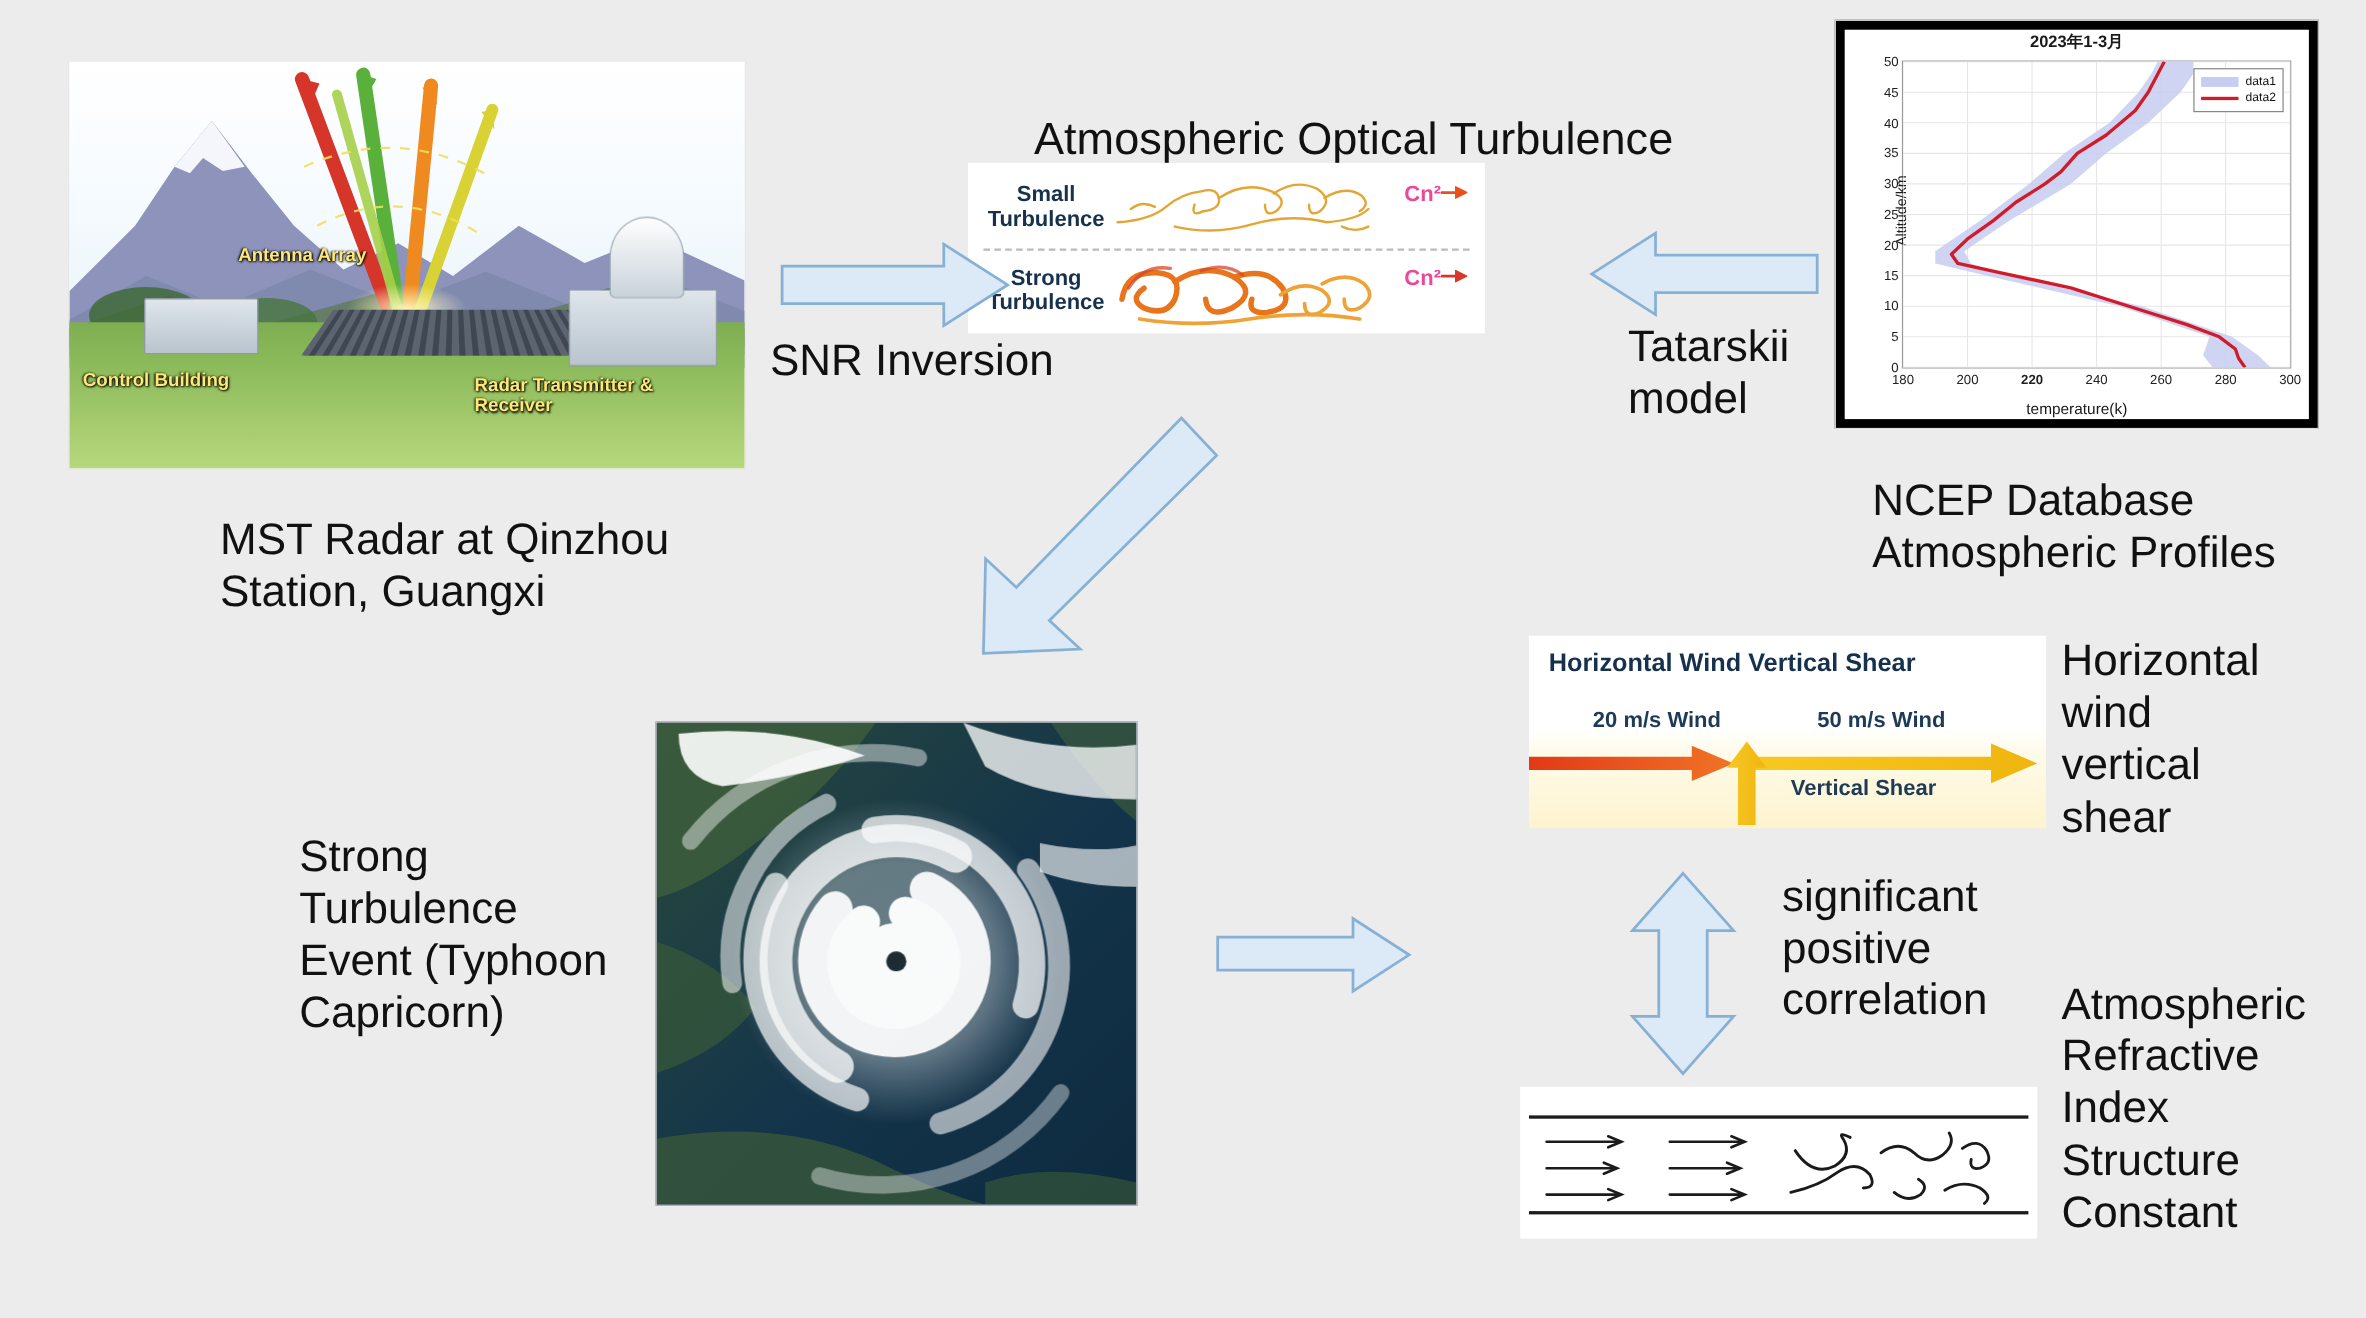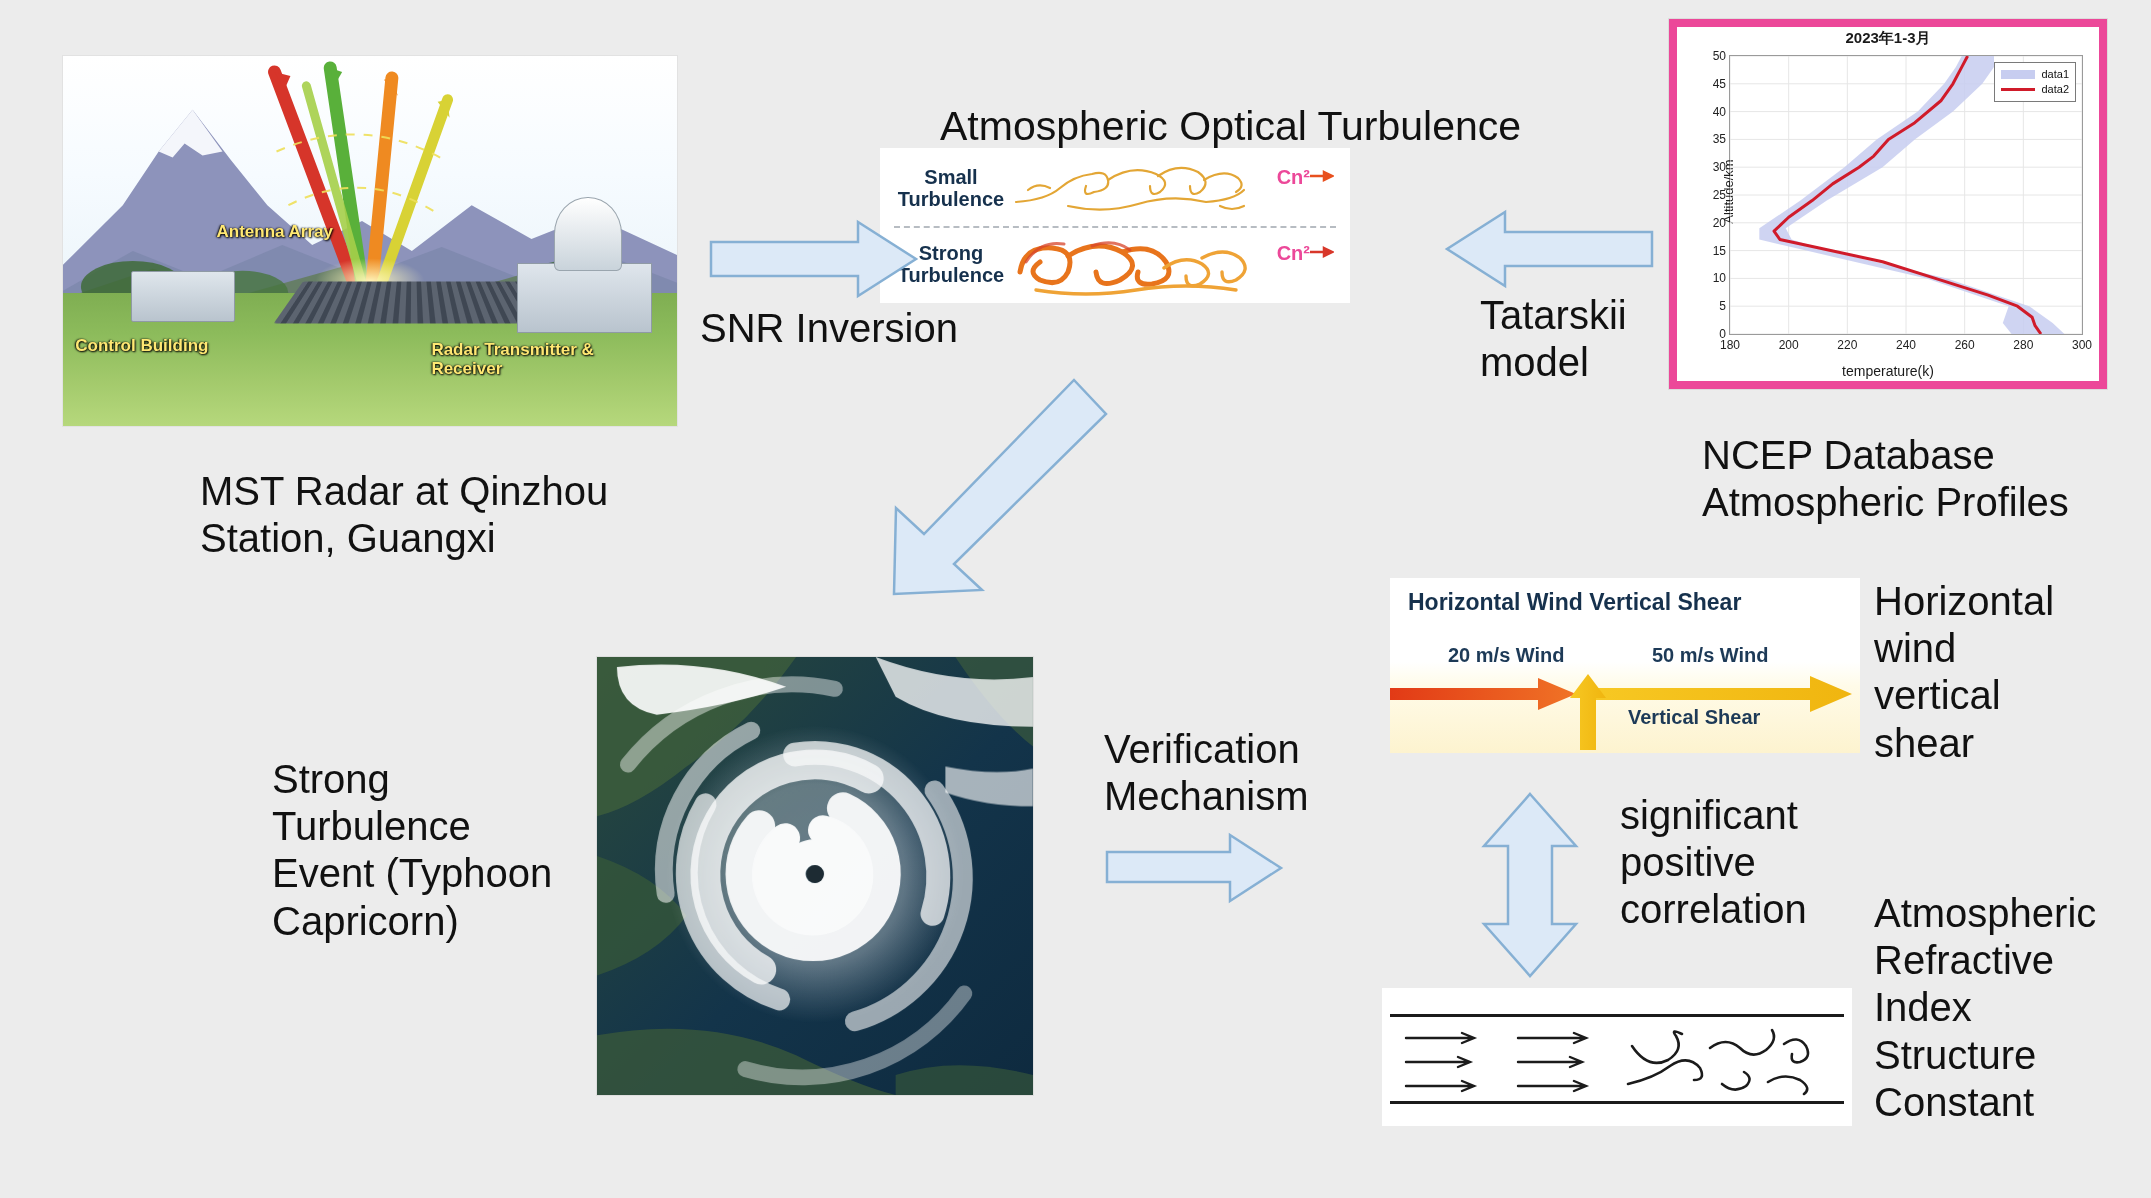--- a/index.html
+++ b/index.html
@@ -85,21 +85,21 @@
     position:absolute; left:14px; right:14px; top:50%; height:0;
     border-top:2px dashed #b7bcc2;
   }
 
   
   .arrow-fill { fill:#dce9f7; stroke:#86b0d4; stroke-width:2.5; }
 
   
   #chart-card {
     left: 1668px; top: 18px; width: 440px; height: 372px;
-    background:#ec4899; border:1px solid #dcdcdc;
+    background:#000000; border:1px solid #dcdcdc;
   }
   #chart-inner { position:absolute; inset:8px; background:#fff; }
   .ch-title {
     position:absolute; top:2px; left:0; width:100%;
     text-align:center; font-size:15px; font-weight:bold; color:#1a1a1a;
     font-family:"Liberation Sans", sans-serif;
   }
   .ch-ylab {
     position:absolute; left:-34px; top:46%;
     transform: rotate(-90deg); transform-origin: center;
@@ -312,21 +312,21 @@
             <div class="tick ytick" style="top: 50%;">25</div>
             <div class="tick ytick" style="top: 40%;">30</div>
             <div class="tick ytick" style="top: 30%;">35</div>
             <div class="tick ytick" style="top: 20%;">40</div>
             <div class="tick ytick" style="top: 10%; margin-left: 16px;">45</div>
             <div class="tick ytick" style="top: 0%;">50</div>
           </div>
         <div id="xtick-host">
             <div class="tick xtick" style="left: 0%;">180</div>
             <div class="tick xtick" style="left: 16.6667%;">200</div>
-            <div class="tick xtick" style="left: 33.3333%;">220</div>
+            <div class="tick xtick" style="left: 33.3333%; font-weight: bold;">220</div>
             <div class="tick xtick" style="left: 50%;">240</div>
             <div class="tick xtick" style="left: 66.6667%;">260</div>
             <div class="tick xtick" style="left: 83.3333%;">280</div>
             <div class="tick xtick" style="left: 100%;">300</div>
           </div>
         <div class="legend-box">
           <div class="legend-row">
             <span class="sw-band"></span>
             <span>data1</span>
           </div>
@@ -385,22 +385,20 @@
         <circle r="9" fill="#1d2b33"></circle>
       </g>
     </svg>
   </div>
 
   <div class="abs txt" style="left:272px;top:756px;width:340px;">Strong
 Turbulence
 Event (Typhoon
 Capricorn)</div>
 
-  <div class="abs txt" style="left:1104px;top:726px;width:300px;">Verification
-Mechanism</div>
   <svg class="abs" style="left:1104px;top:832px;width:180px;height:72px;" viewBox="0 0 180 72">
     <path class="arrow-fill" d="M3 20 H126 V3 L177 36 L126 69 V50 H3 Z"></path>
   </svg>
 
   <div class="abs" id="shear-panel">
     <div class="shear-title">Horizontal Wind Vertical Shear</div>
     <div class="shear-sub" style="left:58px;top:66px;">20 m/s Wind</div>
     <div class="shear-sub" style="left:262px;top:66px;">50 m/s Wind</div>
     <svg class="abs" style="left:0;top:94px;width:470px;height:80px;" viewBox="0 0 470 80">
       <defs>

